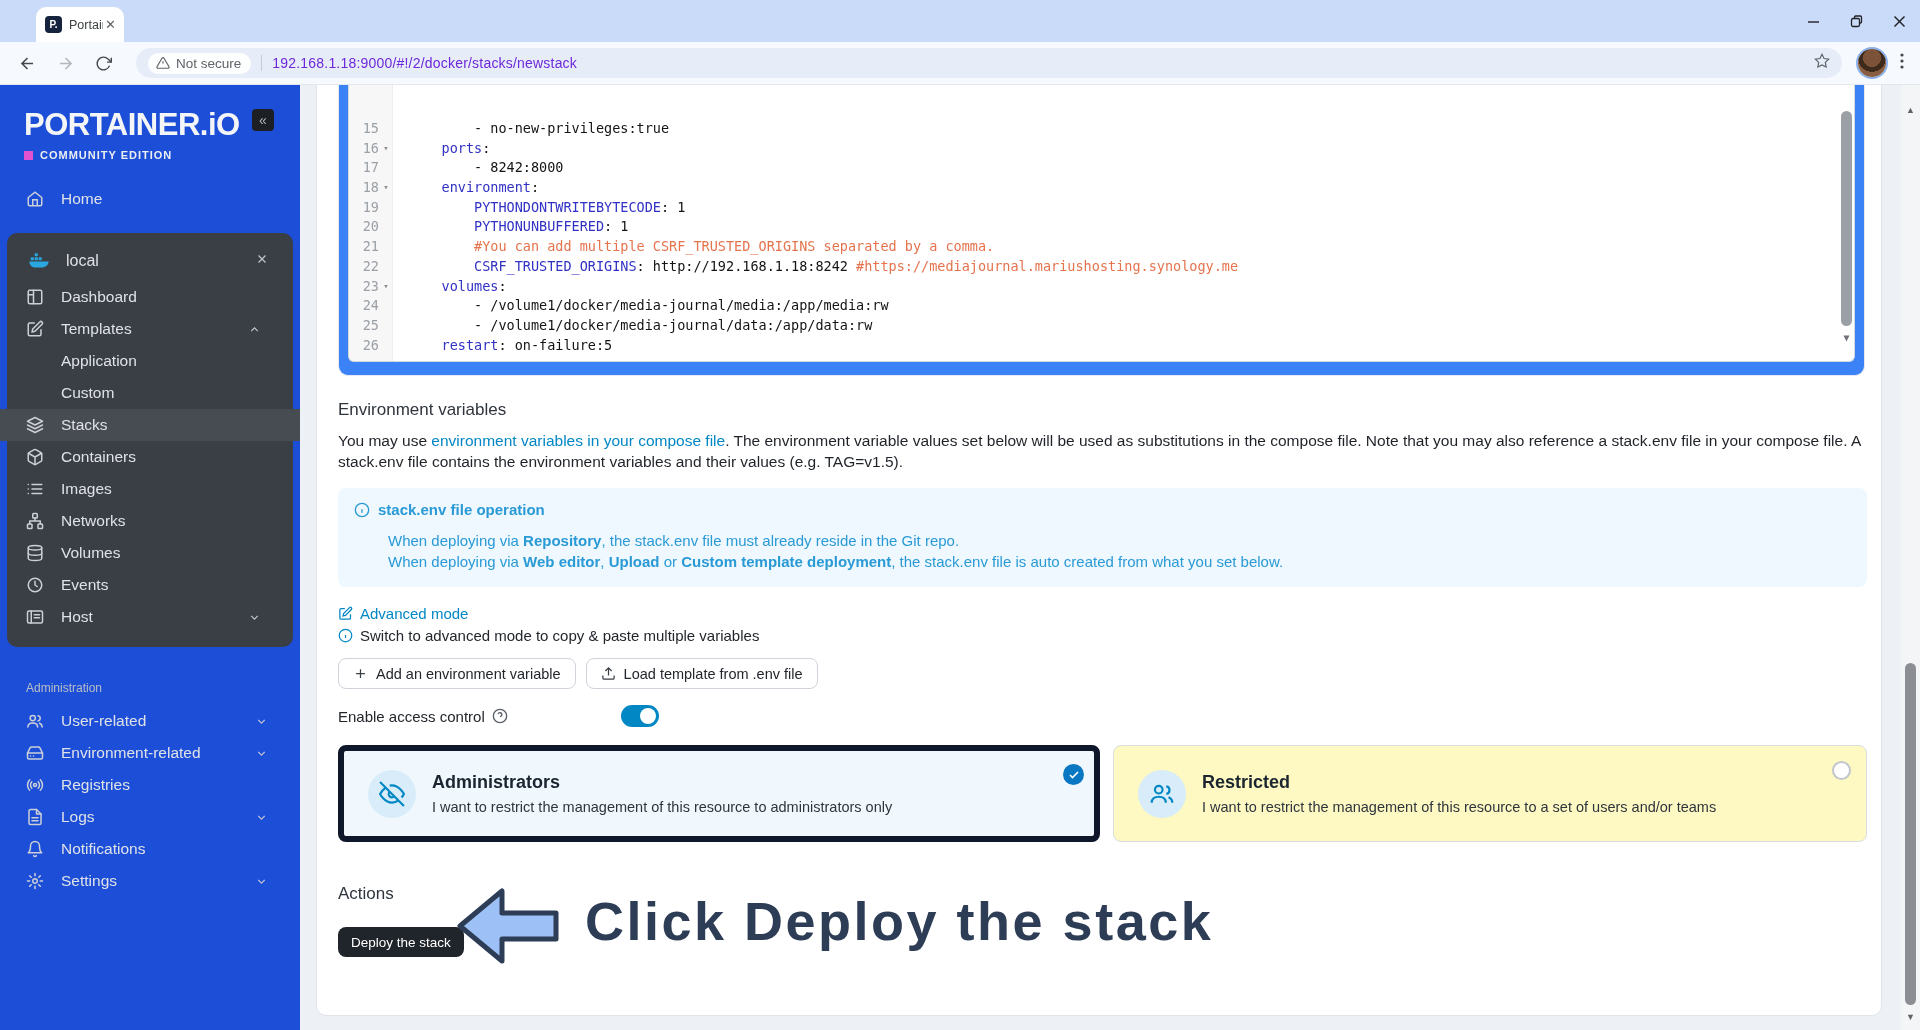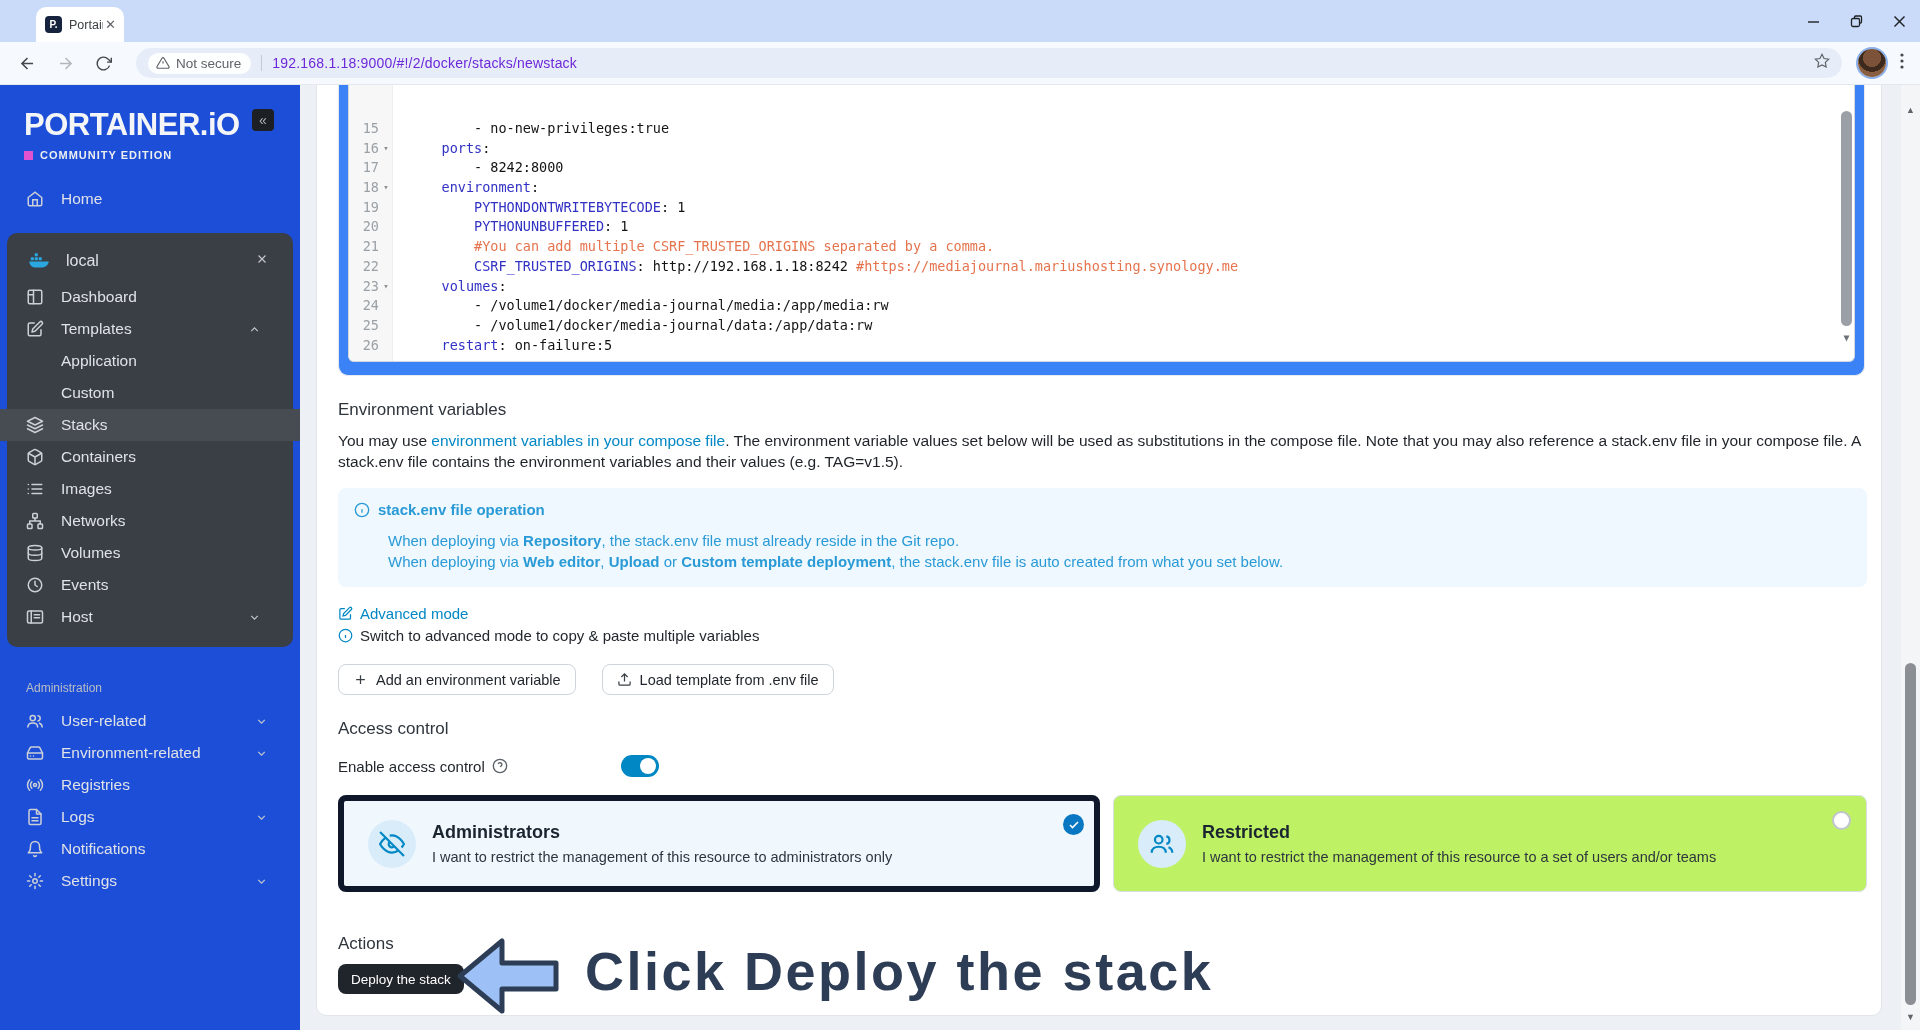--- a/index.html
+++ b/index.html
@@ -81,42 +81,42 @@
 
   .info-box { margin-top:16px; background:#eef8fe; border-radius:8px; padding:13px 18px 15px 16px; color:#2a9ad6; font-size:15px; }
   .info-title-row { display:flex; align-items:center; gap:8px; font-weight:bold; font-size:15px; }
   .info-lines { margin:12px 0 0 34px; line-height:21px; }
   .info-lines b { font-weight:bold; }
 
   .advanced-row { margin-top:18px; display:flex; align-items:center; gap:7px; color:#0287c5; font-size:15px; }
   .hint-row { margin-top:5px; display:flex; align-items:center; gap:7px; color:#23272d; font-size:15px; }
   .hint-row .i-ic { color:#0287c5; }
 
-  .btn-row { margin-top:20px; display:flex; gap:26px; }
+  .btn-row { margin-top:14px; display:flex; gap:10px; }
   .btn-outline { display:flex; align-items:center; gap:8px; height:31px; padding:0 14px; background:#fff; border:1px solid #ced4da; border-radius:8px; font-size:14.5px; color:#23272d; cursor:pointer; }
   .btn-outline svg { color:#3b4046; }
 
   .enable-row { margin-top:16px; display:flex; align-items:center; font-size:15px; color:#23272d; }
   .q-ic { margin-left:7px; color:#5a6066; }
   .toggle { margin-left:113px; width:38px; height:22px; border-radius:11px; background:#0287c5; position:relative; cursor:pointer; }
   .toggle .knob { position:absolute; right:3px; top:3px; width:16px; height:16px; border-radius:50%; background:#fff; }
 
   .ac-cards { margin-top:18px; display:flex; gap:13px; }
   .ac-card { position:relative; height:97px; border-radius:8px; display:flex; align-items:center; padding-left:24px; cursor:pointer; }
   .ac-card.selected { width:762px; background:#f0f8fd; border:6px solid #0f172a; }
-  .ac-card.unselected { flex:1; background:#bef264; border:1px solid #d9dee3; }
+  .ac-card.unselected { flex:1; background:#fef9c3; border:1px solid #d9dee3; }
   .ac-ic { width:48px; height:48px; border-radius:50%; background:#d8ecf9; color:#0287c5; display:flex; align-items:center; justify-content:center; flex:none; }
   .ac-txt { margin-left:16px; }
   .ac-title { font-size:18px; font-weight:bold; color:#1b2530; }
   .ac-desc { margin-top:6px; font-size:14.5px; color:#2e353d; }
   .ac-check { position:absolute; right:10px; top:13px; width:21px; height:21px; border-radius:50%; background:#0a77c2; color:#fff; display:flex; align-items:center; justify-content:center; }
   .ac-radio { position:absolute; right:15px; top:15px; width:19px; height:19px; border-radius:50%; border:2px solid #c0c6cc; background:#fff; }
 
   .actions-block { margin-top:42px; position:relative; }
-  .deploy-btn { margin-top:10px; height:30px; padding:0 13px; background:#20242b; color:#fff; border:none; border-radius:8px; font-size:13.5px; font-family:"Liberation Sans",sans-serif; cursor:pointer; }
+  .deploy-btn { margin-top:23px; height:30px; padding:0 13px; background:#20242b; color:#fff; border:none; border-radius:8px; font-size:13.5px; font-family:"Liberation Sans",sans-serif; cursor:pointer; }
   .callout-arrow { position:absolute; left:119px; top:2px; }
   .callout-text { position:absolute; left:247px; top:-4px; font-size:54px; line-height:82px; font-weight:bold; letter-spacing:2.5px; color:#2e3d56; white-space:nowrap; }
 
   
   .pagebar { position:absolute; right:0; top:0; width:19px; bottom:0; background:#f4f5f7; }
   .pagebar .arr { position:absolute; left:0; width:19px; text-align:center; color:#5f6368; font-size:9px; }
   .pagebar .thumb { position:absolute; left:4px; width:11px; border-radius:6px; background:#8b8f94; }
 </style>
 </head>
 <body>
@@ -473,21 +473,20 @@
           </button>
           <button class="btn-outline">
             <svg width="15" height="15" viewBox="0 0 24 24" fill="none" stroke="currentColor" stroke-width="2">
                 <path d="M21 15v4a2 2 0 0 1-2 2H5a2 2 0 0 1-2-2v-4"></path>
                 <path d="M17 8l-5-5-5 5M12 3v12"></path>
               </svg>
             <span>Load template from .env file</span>
           </button>
         </div>
 
-        <div class="section-h">Access control</div>
         <div class="enable-row">
           <span>Enable access control</span>
           <svg class="q-ic" width="16" height="16" viewBox="0 0 24 24" fill="none" stroke="currentColor" stroke-width="2">
               <circle cx="12" cy="12" r="10"></circle>
               <path d="M9.1 9a3 3 0 0 1 5.8 1c0 2-3 3-3 3M12 17h.01"></path>
             </svg>
           <div class="toggle">
               <div class="knob"></div>
             </div>
         </div>

